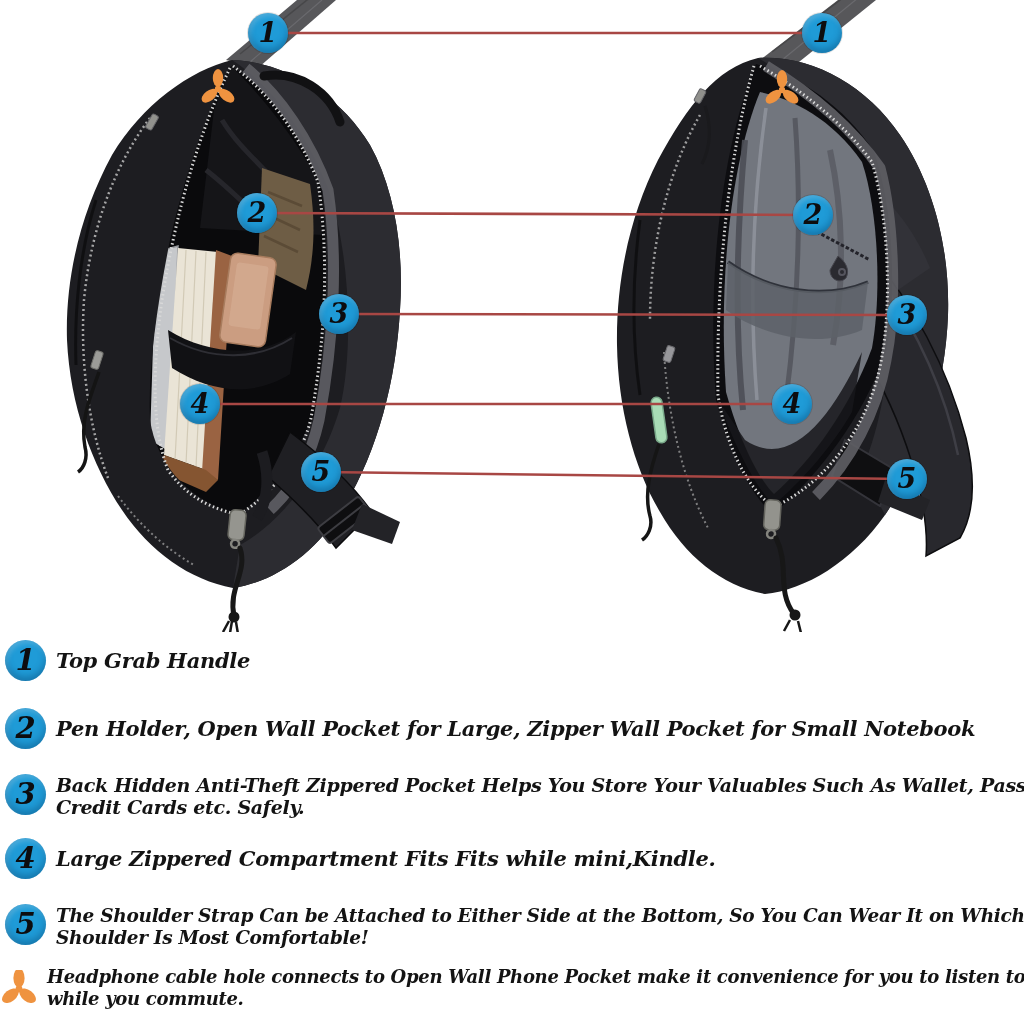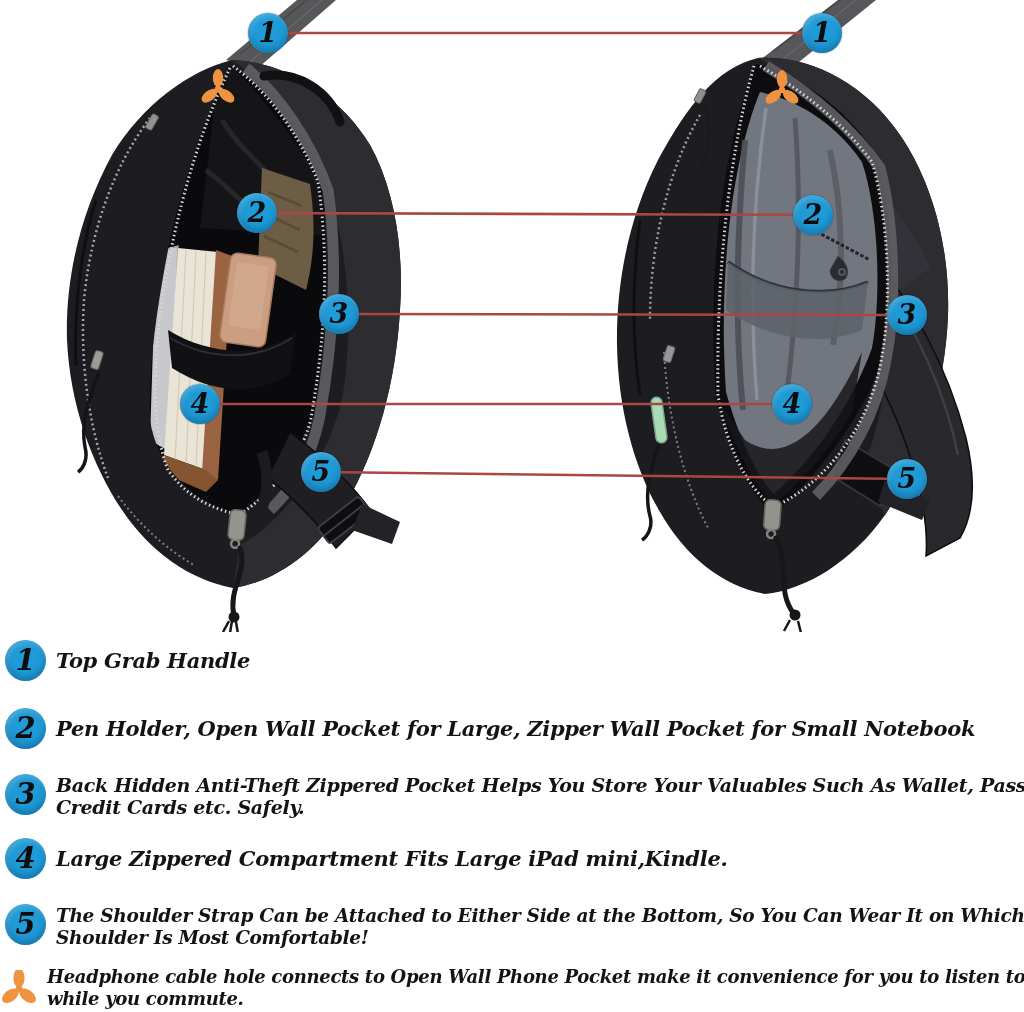--- a/index.html
+++ b/index.html
@@ -223,21 +223,21 @@
     <div class="legend-badge">3</div>
     <div class="legend-text fs-m">
       <div>Back Hidden Anti-Theft Zippered Pocket Helps You Store Your Valuables Such As Wallet, Passport,</div>
       <div>Credit Cards etc. Safely.</div>
     </div>
   </div>
 
   <div class="legend-row" style="top:838px">
     <div class="legend-badge">4</div>
     <div class="legend-text fs-l">
-      <div>Large Zippered Compartment Fits  Large iPad mini,Kindle.</div>
+      <div>Large Zippered Compartment Fits  Fits while mini,Kindle.</div>
     </div>
   </div>
 
   <div class="legend-row" style="top:904px">
     <div class="legend-badge">5</div>
     <div class="legend-text fs-s">
       <div>The Shoulder Strap Can be Attached to Either Side at the Bottom, So You Can Wear It on Whichever</div>
       <div>Shoulder Is Most Comfortable!</div>
     </div>
   </div>

